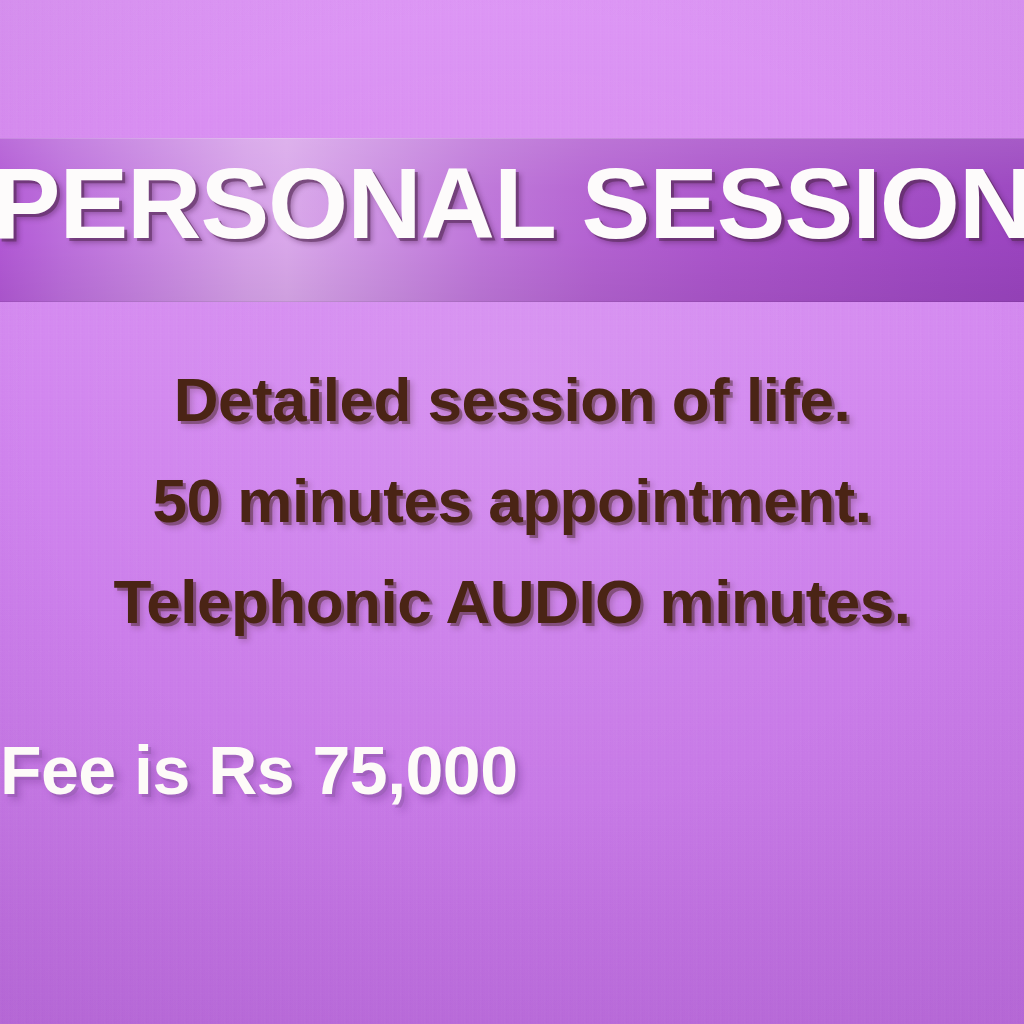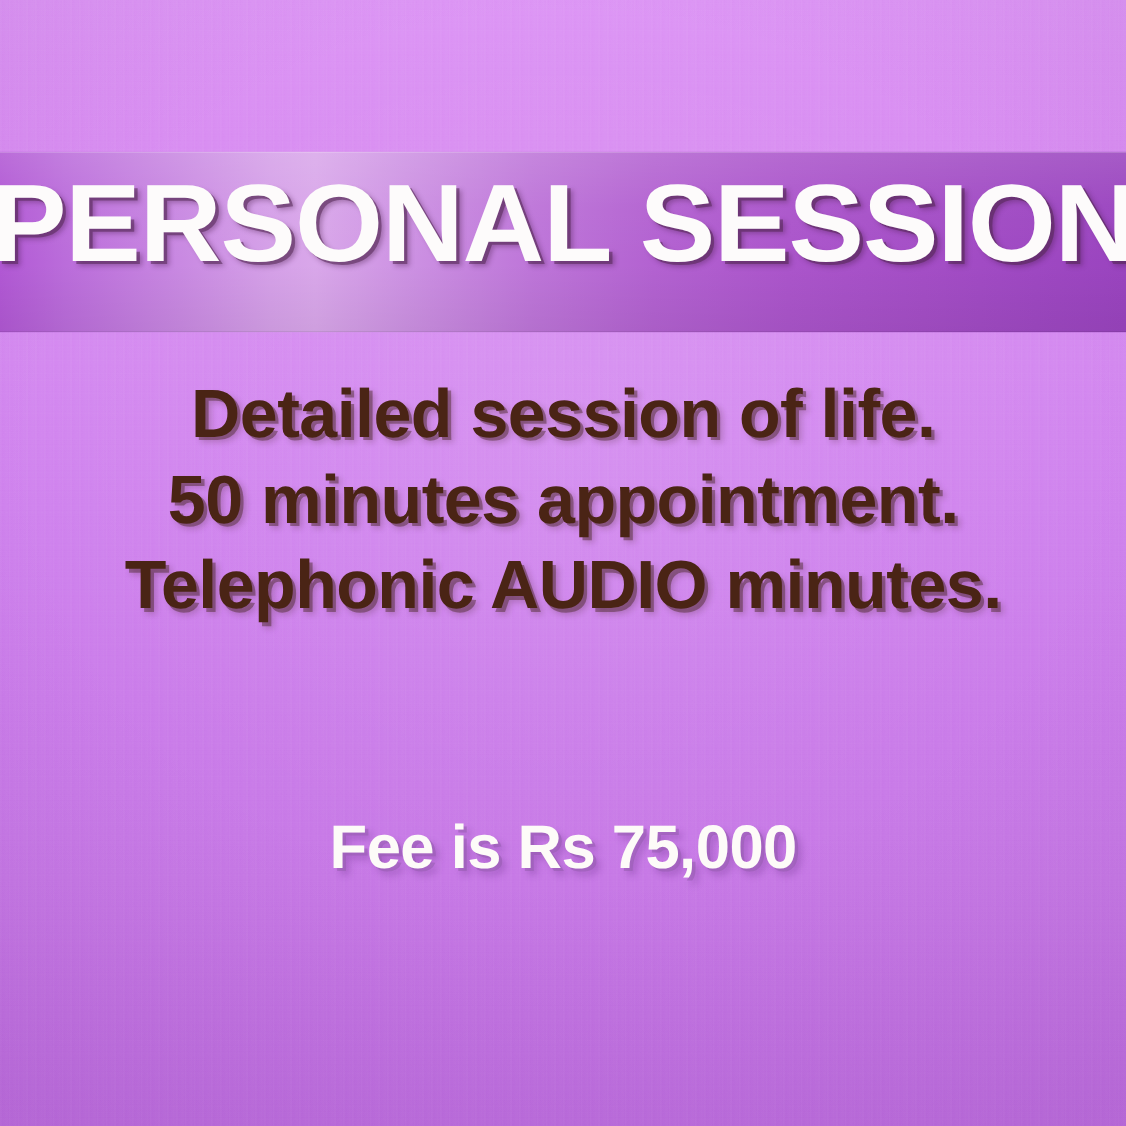--- a/index.html
+++ b/index.html
@@ -129,32 +129,32 @@
     font-family: "Liberation Sans", sans-serif;
     font-weight: bold;
     font-size: 62px;
     line-height: 78px;
     letter-spacing: -0.5px;
     color: #4a2415;
     white-space: nowrap;
     text-shadow:
       3px 3px 0 rgba(60,28,18,.40),
       5px 5px 6px rgba(50,20,12,.22);
+    margin-top: 23px;
   }
 
   
   #fee-line {
     position: absolute;
     left: 0;
     top: 722px;
     width: 1024px;
-    text-align: center;
     font-family: "Liberation Sans", sans-serif;
     font-weight: bold;
-    font-size: 56px;
+    font-size: 68px;
     line-height: 96px;
     letter-spacing: -0.5px;
     color: #fdfbf8;
     white-space: nowrap;
     text-shadow:
       3px 3px 0 rgba(150,92,175,.55),
       6px 6px 7px rgba(110,50,140,.32);
   }
 </style>
 </head>

